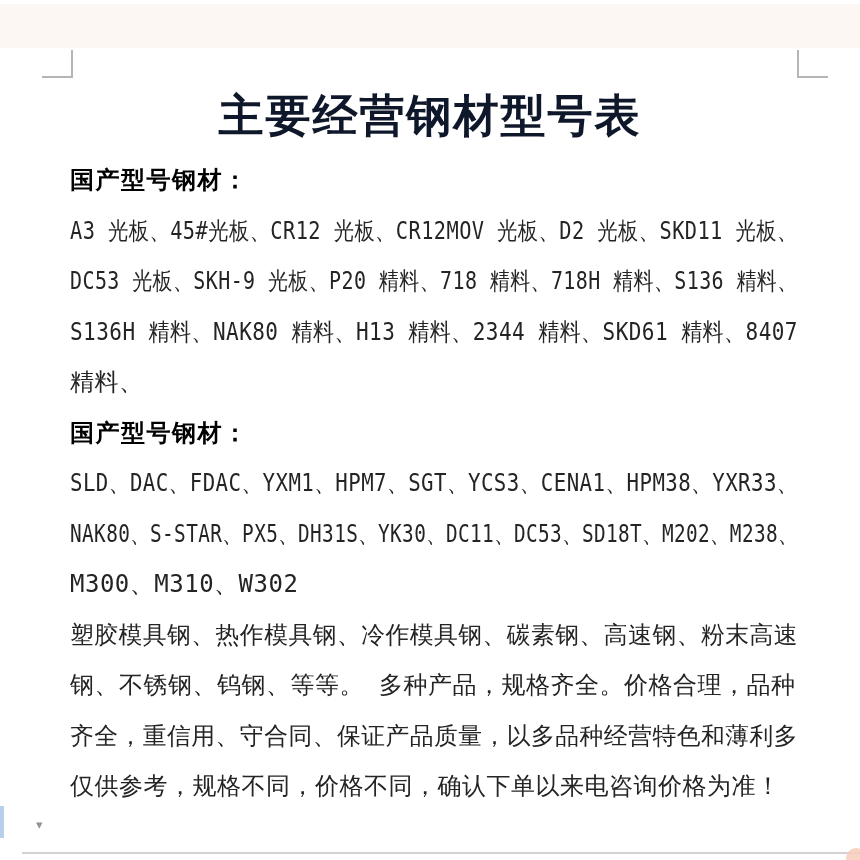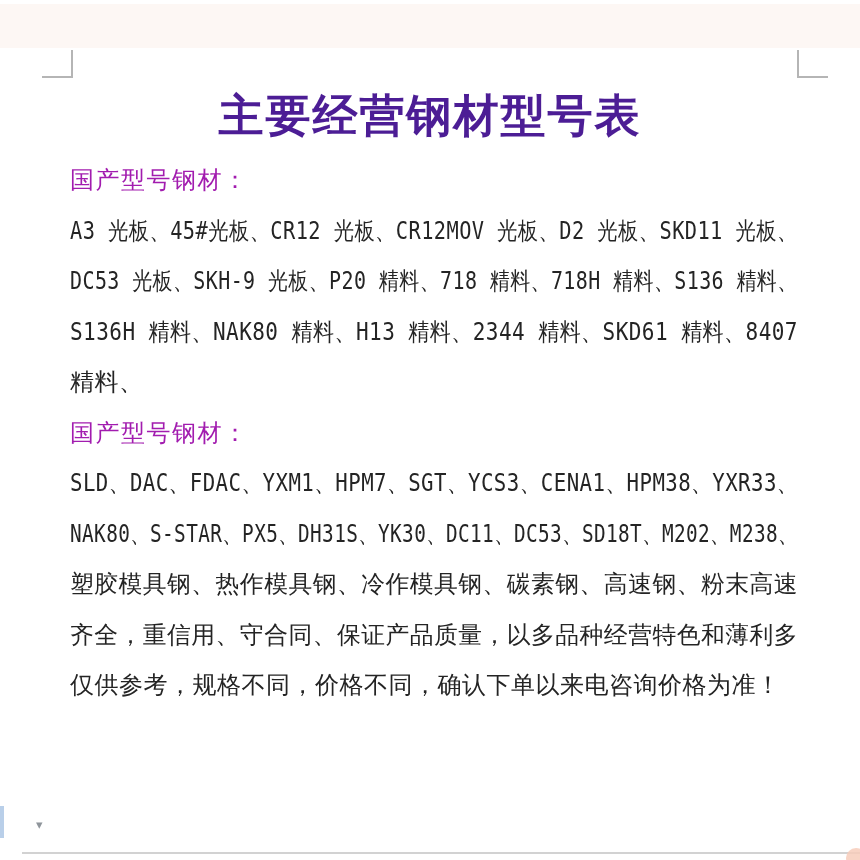--- a/index.html
+++ b/index.html
@@ -16,38 +16,38 @@
     border-top: 4px solid #ffffff;
     box-sizing: border-box;
   }
   .corner-mark { position: absolute; top: 50px; width: 31px; height: 28px; box-sizing: border-box; }
   .corner-mark.left  { left: 42px;  border-right: 2px solid #b5b5b5; border-bottom: 2px solid #b5b5b5; }
   .corner-mark.right { left: 797px; border-left: 2px solid #b5b5b5;  border-bottom: 2px solid #b5b5b5; }
   .doc-title {
     position: absolute; left: 0; top: 86px; width: 860px;
     text-align: center;
     font-size: 45px; font-weight: 700; letter-spacing: 2px;
-    color: #4c1d95;
+    color: #0f172a;
     white-space: pre;
   }
   .content {
     position: absolute; left: 70px; top: 155px; width: 728px;
   }
   .line {
     font-size: 24px;
     line-height: 50.5px;
     height: 50.5px;
     color: #242424;
     white-space: pre;
     font-family: "DejaVu Sans Mono", "Liberation Mono", monospace;
     letter-spacing: 0.5px;
   }
   .heading {
-    color: #a21caf;
-    font-weight: 400;
+    color: #000000;
+    font-weight: 700;
     font-family: "DejaVu Sans", "Liberation Sans", sans-serif;
     letter-spacing: 1.5px;
   }
   .bottom-divider {
     position: absolute; left: 22px; top: 852px; width: 838px; height: 2px;
     background: #d2d2d2;
   }
   .edge-artifact-bar {
     position: absolute; left: 0; top: 806px; width: 4px; height: 32px;
     background: #b9cfe9;
@@ -77,22 +77,24 @@
 <div class="content">
   <div class="line heading">国产型号钢材：</div>
   <div class="line" style="transform: scaleX(0.846512); transform-origin: left center;">A3 光板、45#光板、CR12 光板、CR12MOV 光板、D2 光板、SKD11 光板、</div>
   <div class="line" style="transform: scaleX(0.832); transform-origin: left center;">DC53 光板、SKH-9 光板、P20 精料、718 精料、718H 精料、S136 精料、</div>
   <div class="line" style="transform: scaleX(0.876053); transform-origin: left center;">S136H 精料、NAK80 精料、H13 精料、2344 精料、SKD61 精料、8407</div>
   <div class="line">精料、</div>
 
   <div class="line heading">国产型号钢材：</div>
   <div class="line" style="transform: scaleX(0.863582); transform-origin: left center;">SLD、DAC、FDAC、YXM1、HPM7、SGT、YCS3、CENA1、HPM38、YXR33、</div>
   <div class="line" style="transform: scaleX(0.806202); transform-origin: left center;">NAK80、S-STAR、PX5、DH31S、YK30、DC11、DC53、SD18T、M202、M238、</div>
+  <div class="line">M300、M310、W302</div>
 
   <div class="line" style="transform: scaleX(0.990476); transform-origin: left center;">塑胶模具钢、热作模具钢、冷作模具钢、碳素钢、高速钢、粉末高速</div>
+  <div class="line">钢、不锈钢、钨钢、等等。 多种产品，规格齐全。价格合理，品种</div>
   <div class="line" style="transform: scaleX(0.990476); transform-origin: left center;">齐全，重信用、守合同、保证产品质量，以多品种经营特色和薄利多</div>
   <div class="line">仅供参考，规格不同，价格不同，确认下单以来电咨询价格为准！</div>
 </div>
 
 <div class="bottom-divider"></div>
 <div class="edge-artifact-bar"></div>
 <div class="edge-artifact-arrow">▾</div>
 <div class="corner-smudge"></div>
 
 </body></html>

